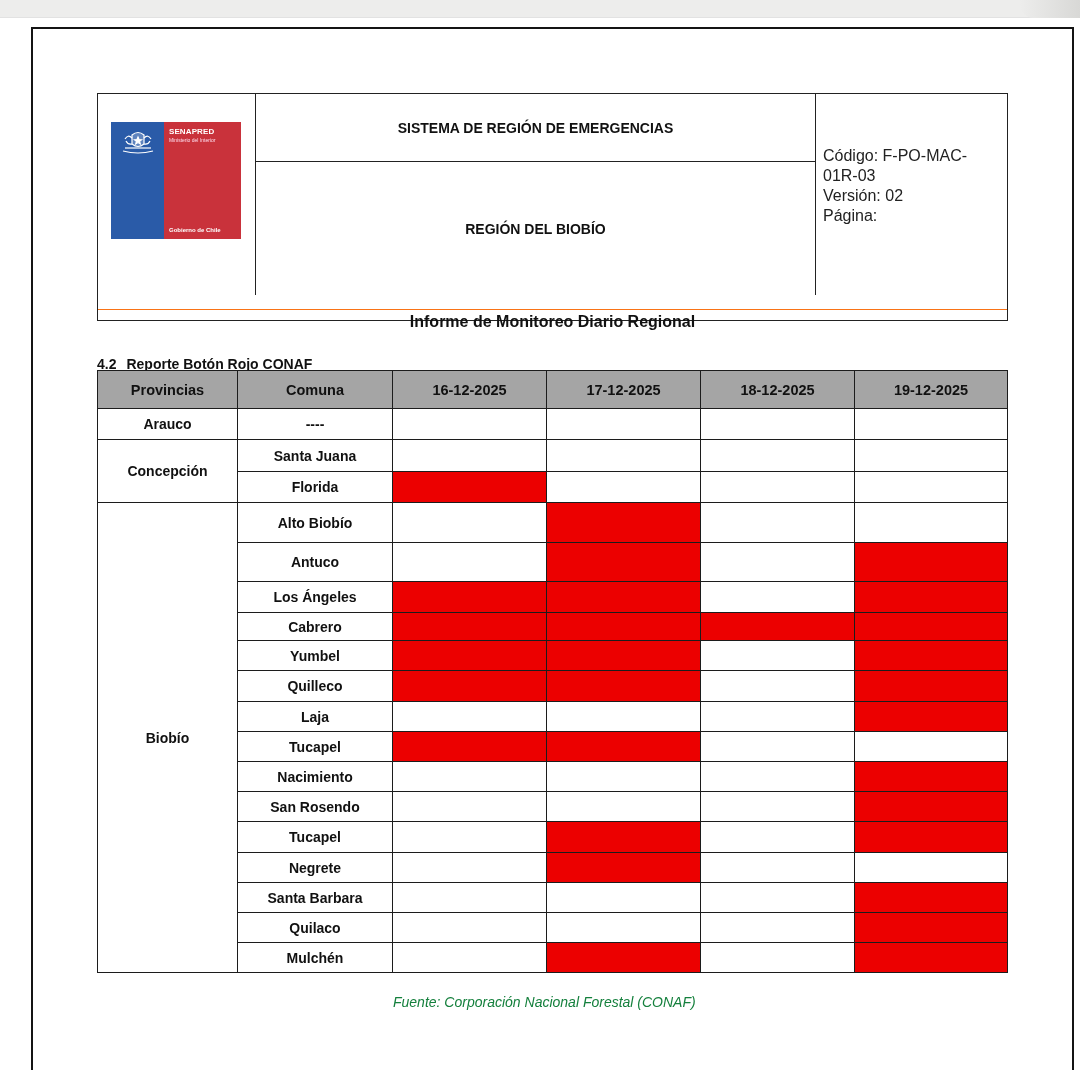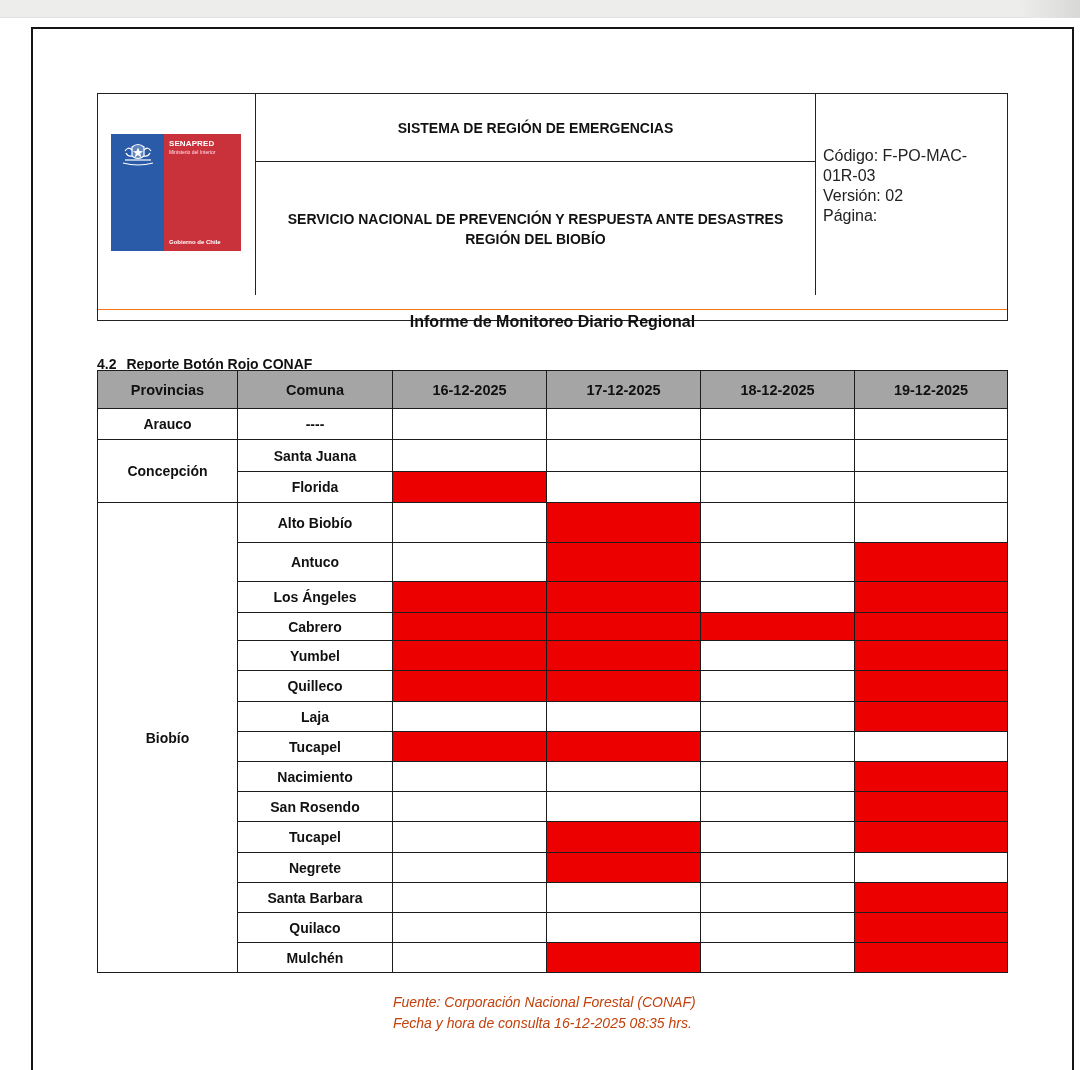--- a/index.html
+++ b/index.html
@@ -7,21 +7,21 @@
   body { position: relative; font-family: "Liberation Sans", "DejaVu Sans", sans-serif; color: #111; }
 
   .topbar { position: absolute; left: 0; top: 0; width: 1080px; height: 18px; background: #ededec; border-bottom: 1px solid #e2e2e2; }
   .topbar .corner { position: absolute; right: 0; top: 0; width: 60px; height: 18px; background: linear-gradient(to right, #ededec, #d8d8d6); border-bottom-left-radius: 14px; }
 
   .page { position: absolute; left: 31px; top: 27px; width: 1043px; height: 1060px; border: 2px solid #141414; border-bottom: none; background: #fff; }
 
   
   .hdr { position: absolute; left: 97px; top: 93px; width: 911px; height: 228px; border: 1px solid #222; }
   .hdr .logo-cell { position: absolute; left: 0; top: 0; width: 158px; height: 201px; border-right: 1px solid #222; }
-  .logo { position: absolute; left: 13px; top: 40px; width: 130px; height: 117px; display: flex; }
+  .logo { position: absolute; left: 13px; top: 28px; width: 130px; height: 117px; display: flex; }
   .logo .blue { width: 53px; height: 100%; background: #2a5ba8; position: relative; }
   .logo .red { flex: 1; background: #c9323b; position: relative; }
   .logo .crest { position: absolute; left: 8px; top: 7px; width: 38px; height: 28px; }
   .logo .brand { position: absolute; left: 5px; top: 5px; font-size: 8px; font-weight: bold; color: #fff; letter-spacing: 0.1px; }
   .logo .ministry { position: absolute; left: 5px; top: 15px; font-size: 5px; color: #fde; line-height: 6px; width: 50px; }
   .logo .gov { position: absolute; left: 5px; bottom: 6px; font-size: 6px; font-weight: bold; color: #fff; white-space: nowrap; }
 
   .hdr .title-cell { position: absolute; left: 158px; top: 0; width: 560px; height: 201px; border-right: 1px solid #222; }
   .title1 { position: absolute; left: 0; top: 0; width: 100%; height: 68px; border-bottom: 1px solid #222; display: flex; align-items: center; justify-content: center; font-size: 14px; font-weight: bold; }
   .title2 { position: absolute; left: 0; top: 68px; width: 100%; height: 133px; display: flex; flex-direction: column; align-items: center; justify-content: center; font-size: 14px; font-weight: bold; text-align: center; line-height: 20px; }
@@ -31,21 +31,21 @@
   .section-title { position: absolute; left: 97px; top: 356px; font-size: 14px; font-weight: bold; }
   .section-title .num { margin-right: 10px; }
 
   
   .tbl { position: absolute; left: 97px; top: 370px; border-collapse: collapse; table-layout: fixed; border-radius: 15px; }
   .tbl th, .tbl td { border: 1px solid #1c1c1c; text-align: center; vertical-align: middle; font-size: 14px; font-weight: bold; padding: 0; }
   .tbl th { background: #a5a5a5; height: 38px; font-size: 14.5px; }
   .tbl td.red { background: #ec0000; }
   .tbl td.white { background: #ffffff; }
 
-  .source { position: absolute; left: 393px; top: 992px; font-size: 14px; font-style: italic; color: #c2410c; line-height: 21px; }
+  .source { position: absolute; left: 393px; top: 992px; font-size: 14px; font-style: italic; color: #15803d; line-height: 21px; }
 </style>
 </head>
 <body>
 
 <div class="topbar">
     <div class="corner"></div>
   </div>
 
 <div class="page"></div>
 
@@ -68,21 +68,20 @@
         <div class="brand">SENAPRED</div>
         <div class="ministry">Ministerio del Interior</div>
         <div class="gov">Gobierno de Chile</div>
       </div>
     </div>
   </div>
 
   <div class="title-cell">
     <div class="title1">SISTEMA DE REGIÓN DE EMERGENCIAS</div>
     <div class="title2">
-      <div>SERVICIO NACIONAL DE PREVENCIÓN Y RESPUESTA ANTE DESASTRES</div>
       <div>REGIÓN DEL BIOBÍO</div>
     </div>
   </div>
 
   <div class="meta-cell">
     <div>Código: F-PO-MAC-</div>
     <div>01R-03</div>
     <div>Versión: 02</div>
     <div>Página:</div>
   </div>
@@ -241,14 +240,13 @@
         <td class="white"></td>
         <td class="red" style="background: rgb(236, 0, 0);"></td>
         <td class="white"></td>
         <td class="red" style="background: rgb(236, 0, 0);"></td>
       </tr>
     </tbody>
 </table>
 
 <div class="source">
   <div>Fuente: Corporación Nacional Forestal (CONAF)</div>
-  <div>Fecha y hora de consulta 16-12-2025 08:35 hrs.</div>
 </div>
 
 </body></html>

